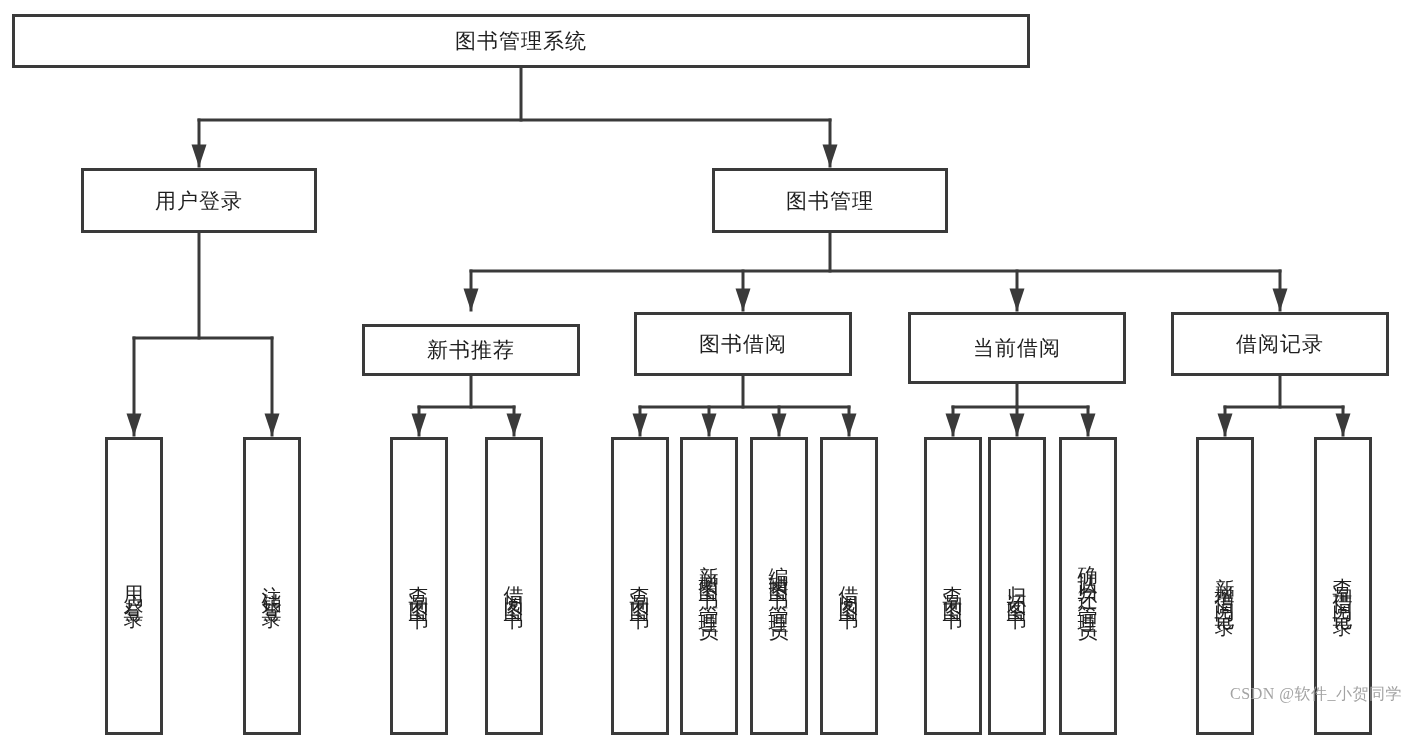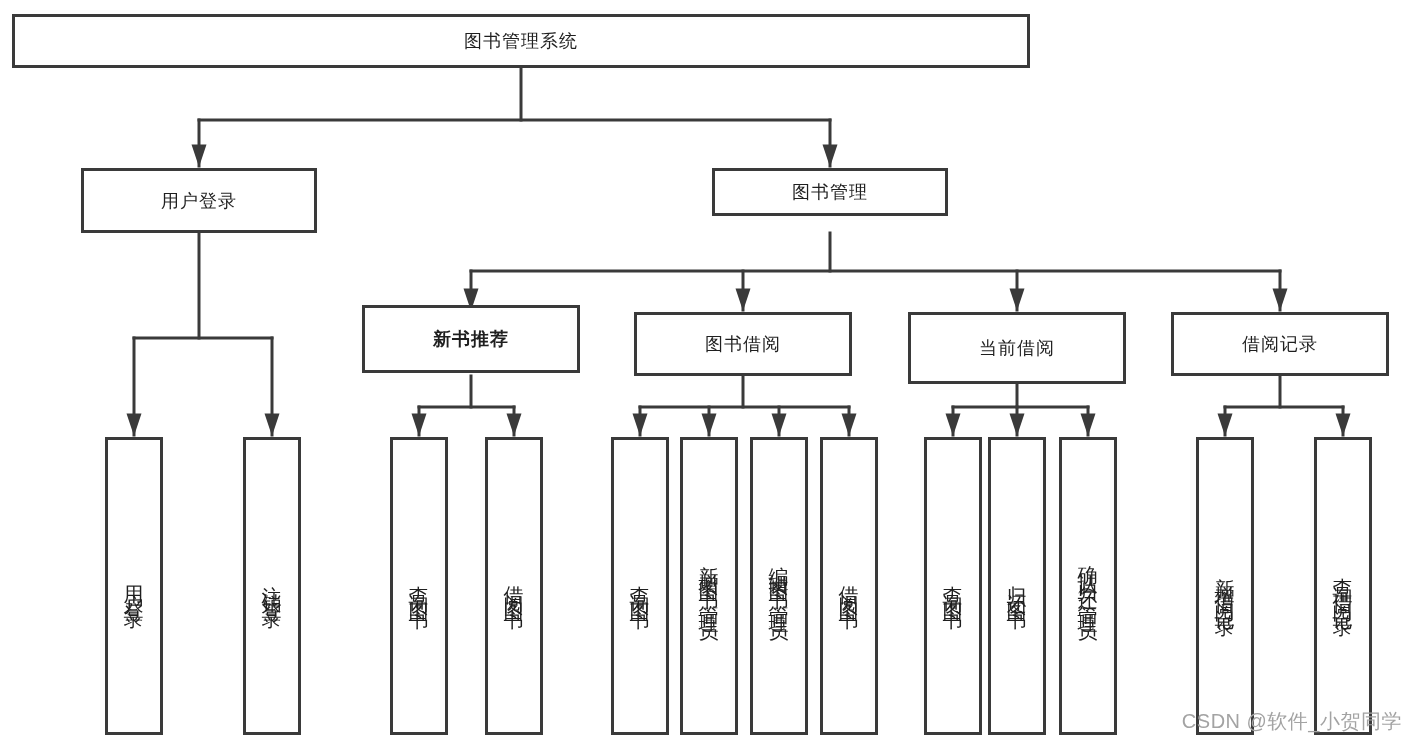--- a/index.html
+++ b/index.html
@@ -24,21 +24,21 @@
   }
   .connectors .head { fill: var(--line, #3a3a3a); }
   .hbox {
     position: absolute;
     box-sizing: border-box;
     border: 3px solid var(--box_border, #3a3a3a);
     background: #ffffff;
     display: flex;
     align-items: center;
     justify-content: center;
-    font-size: 18px;
+    font-size: 21px;
     color: var(--text, #1f1f1f);
     letter-spacing: 1px;
     white-space: nowrap;
   }
   .leaf {
     position: absolute;
     box-sizing: border-box;
     width: 58px;
     height: 298px;
     border: 3px solid var(--box_border, #3a3a3a);
@@ -51,26 +51,27 @@
     writing-mode: vertical-rl;
     text-orientation: mixed;
     font-size: 20px;
     letter-spacing: 8px;
     line-height: 1;
     color: var(--text, #1f1f1f);
     white-space: nowrap;
   }
   .watermark {
     position: absolute;
-    top: 708px;
+    top: 684px;
     right: 3px;
-    font-size: 20px;
+    font-size: 16px;
     color: var(--watermark, #a3a3a3);
     letter-spacing: 0.5px;
     white-space: nowrap;
+    font-family: Liberation Serif, serif;
   }
 </style>
 </head>
 <body>
 
 <div class="canvas">
 
   <svg class="connectors" viewBox="0 0 1405 747" xmlns="http://www.w3.org/2000/svg">
     <defs>
       <marker id="arw" markerUnits="strokeWidth" markerWidth="8" markerHeight="6" refX="7.2" refY="2.5" orient="auto">
@@ -119,25 +120,25 @@
     <path class="stroke" d="M1343,407 V435" marker-end="url(#arw)"></path>
   </svg>
 
   <div class="hbox" style="left:12px; top:14px; width:1018px; height:54px;">
     <span>图书管理系统</span>
   </div>
 
   <div class="hbox" style="left:81px; top:168px; width:236px; height:65px;">
     <span>用户登录</span>
   </div>
-  <div class="hbox" style="left:712px; top:168px; width:236px; height:48px;">
+  <div class="hbox" style="left:712px; top:168px; width:236px; height:65px;">
     <span>图书管理</span>
   </div>
 
-  <div class="hbox" style="left:362px; top:305px; width:218px; height:68px;font-weight:bold;">
+  <div class="hbox" style="left:362px; top:324px; width:218px; height:52px;">
     <span>新书推荐</span>
   </div>
   <div class="hbox" style="left:634px; top:312px; width:218px; height:64px;justify-content:center;">
     <span>图书借阅</span>
   </div>
   <div class="hbox" style="left:908px; top:312px; width:218px; height:72px;">
     <span>当前借阅</span>
   </div>
   <div class="hbox" style="left:1171px; top:312px; width:218px; height:64px;">
     <span>借阅记录</span>

